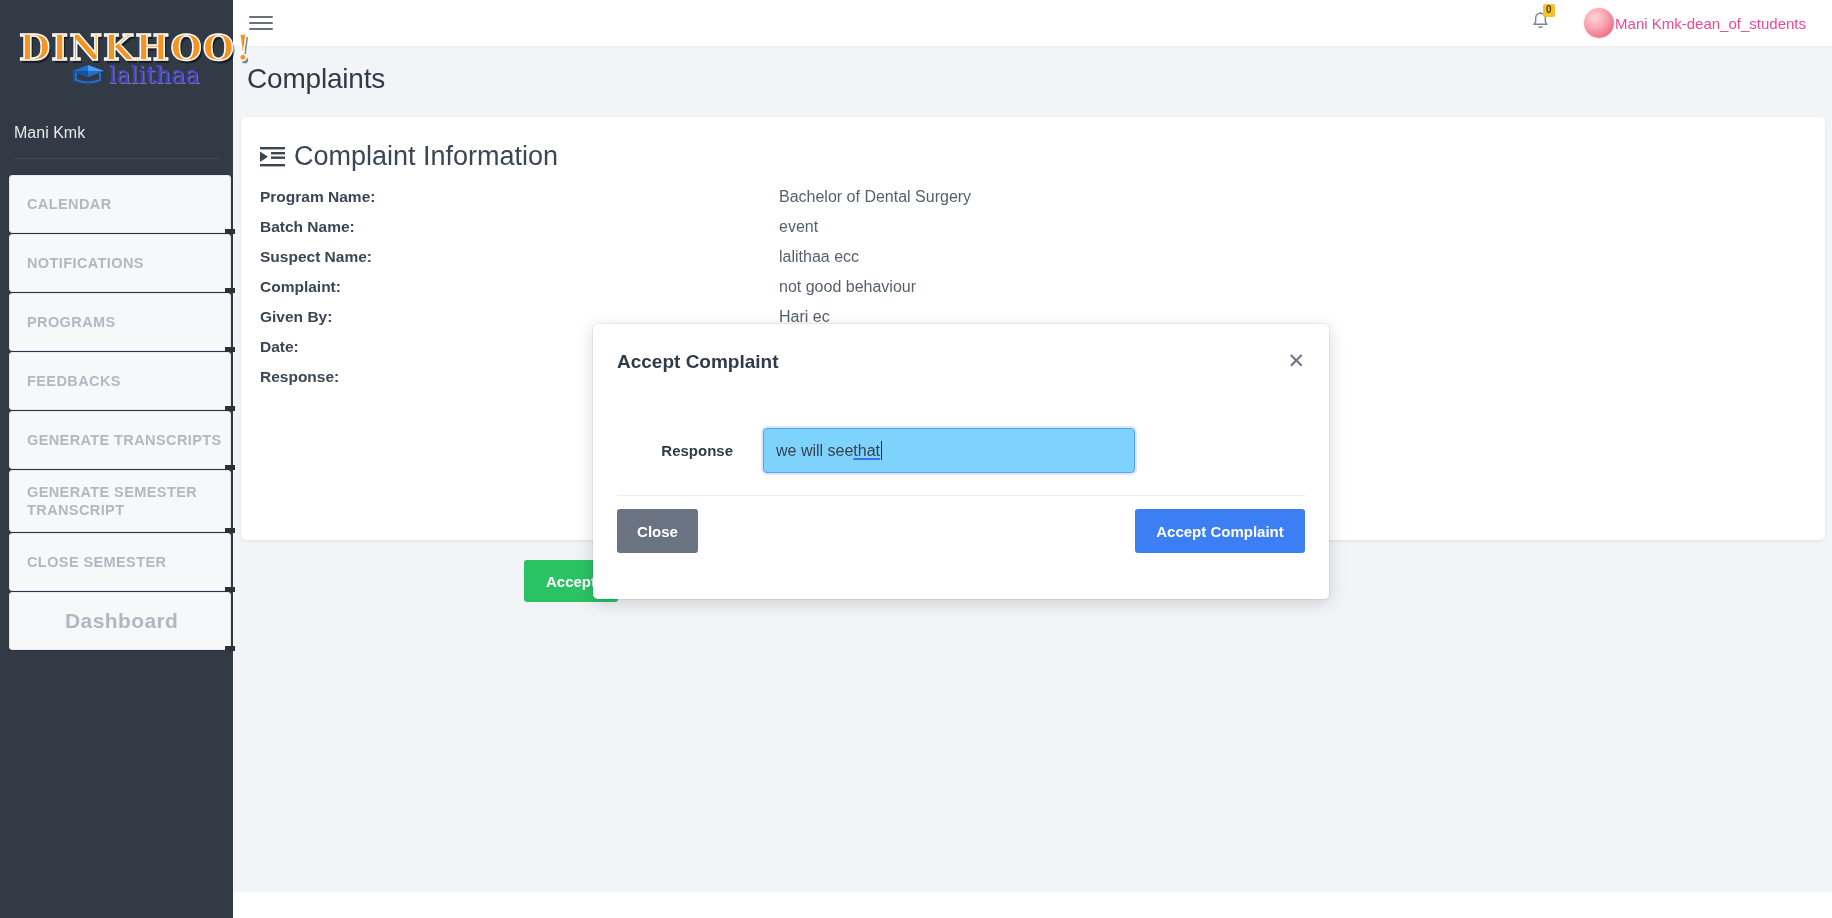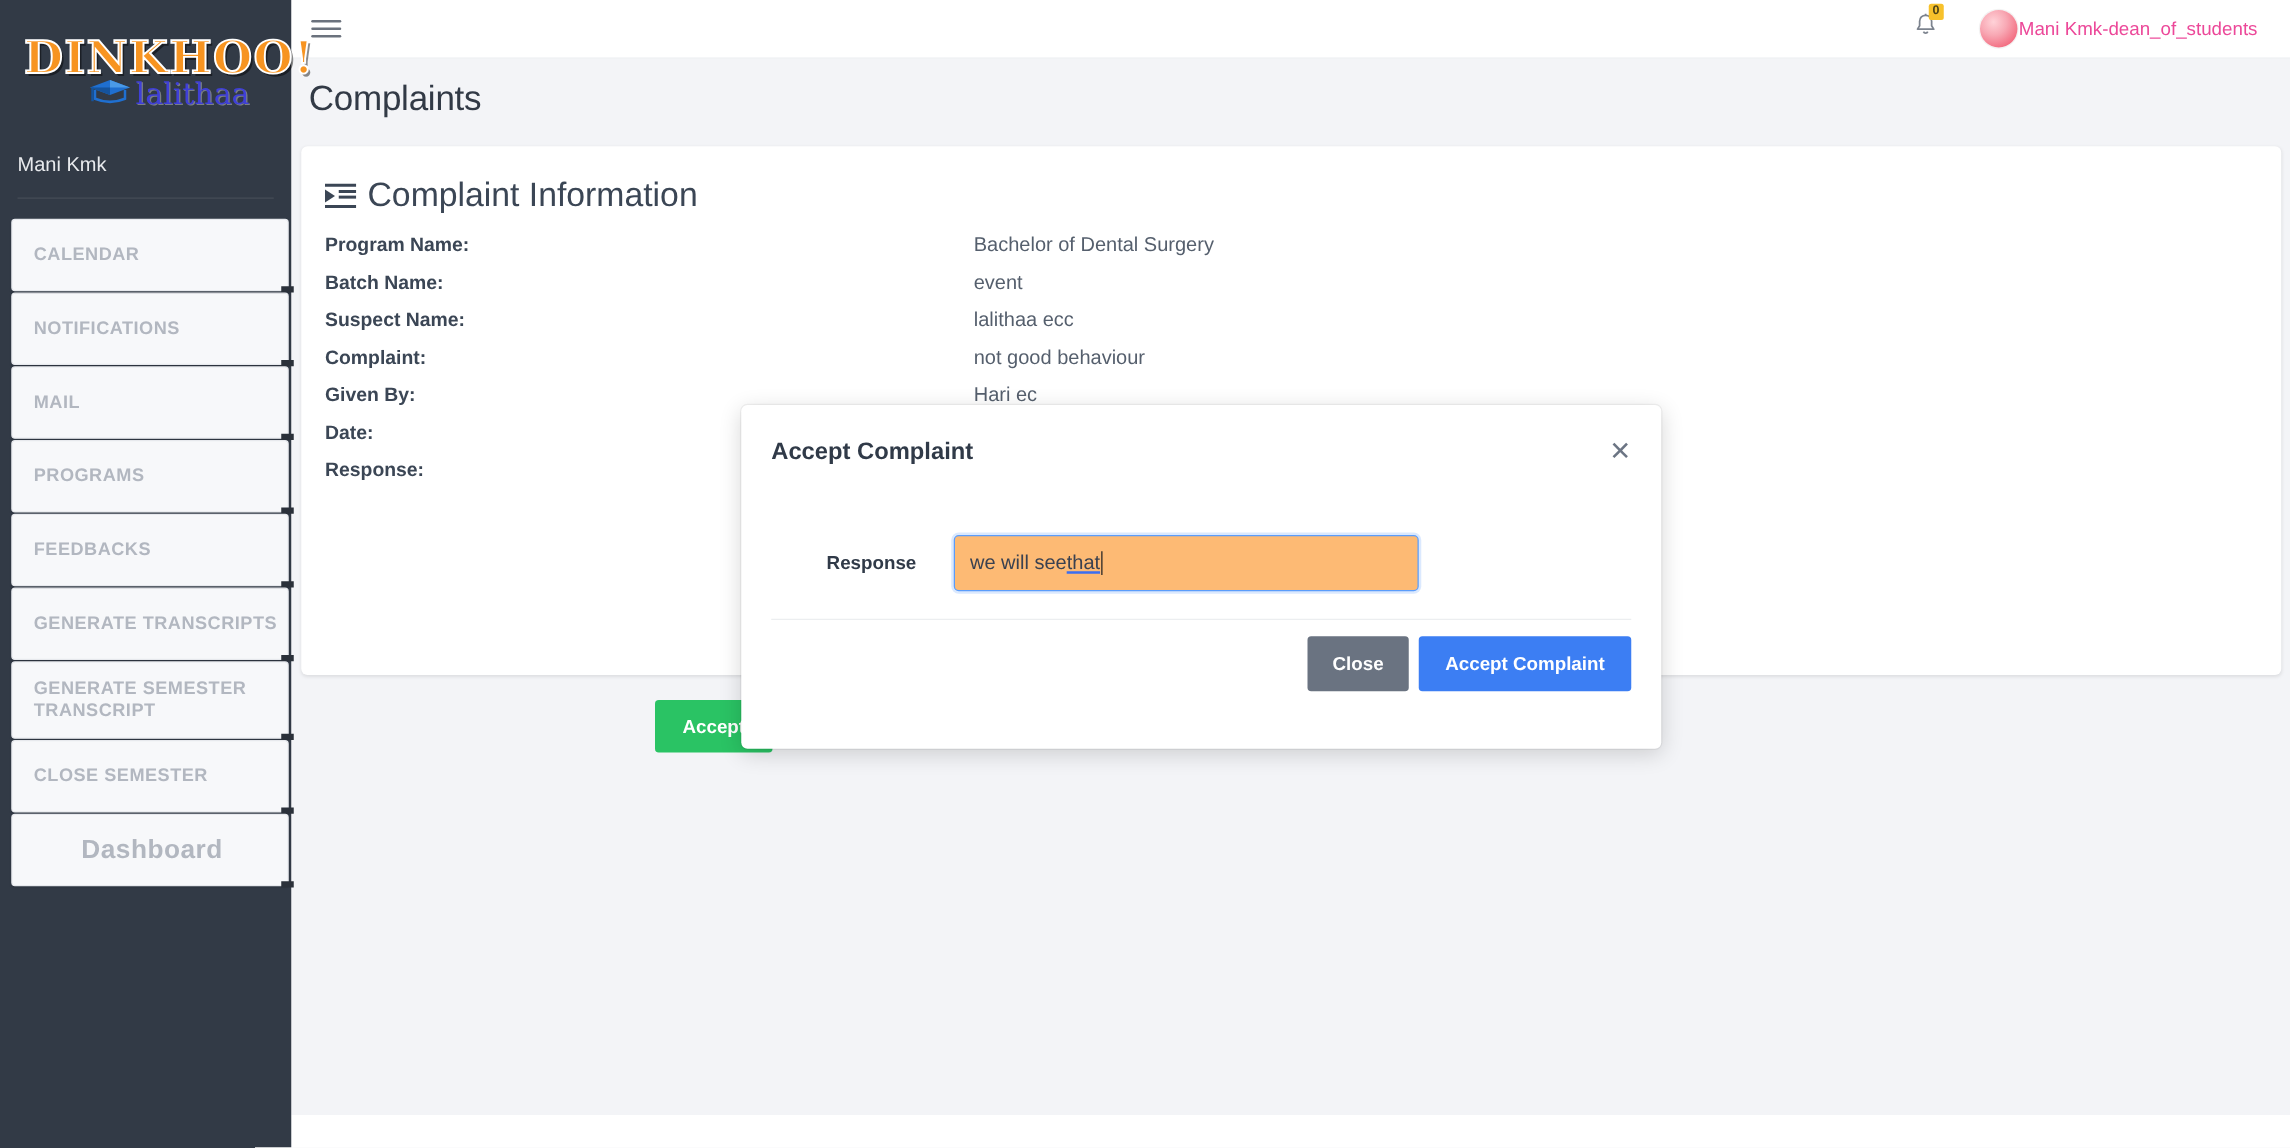--- a/index.html
+++ b/index.html
@@ -203,39 +203,39 @@
     text-align: right; padding-right: 30px;
   }
   .form-input {
     width: 372px; height: 45px;
     border: 1px solid #5b9dfb;
     border-radius: 4px;
     box-shadow: 0 0 0 2px rgba(91,157,251,0.22);
     display: flex; align-items: center;
     padding: 0 12px;
     font-size: 16px; color: #3a4150;
-    background: #fdba74;
+    background: #7dd3fc;
     cursor: text;
   }
   .typed-underline {
     text-decoration: underline;
     text-decoration-color: #3b6ef0;
     text-decoration-thickness: 2px;
     text-underline-offset: 2px;
   }
   .caret {
     display: inline-block; width: 1px; height: 19px;
     background: #222; margin-left: 1px;
     vertical-align: -4px;
   }
   .modal-divider {
     margin: 22px 24px 0 24px; height: 1px; background: #eceef0;
   }
   .modal-footer {
-    display: flex; justify-content: flex-end; align-items: center;
+    display: flex; justify-content: space-between; align-items: center;
     padding: 13px 24px 0 24px; gap: 8px;
   }
   .btn {
     border: none; border-radius: 3px;
     color: #ffffff; font-weight: bold; font-size: 15px;
     font-family: "Liberation Sans", sans-serif;
     cursor: pointer;
   }
   .btn-close { background: #6a7381; width: 81px; height: 44px; }
   .btn-primary { background: #3c7ef3; width: 170px; height: 44px; }
@@ -267,23 +267,20 @@
     <div class="brand-divider"></div>
 
     <div class="menu">
       <div class="menu-item">
         <span class="label">CALENDAR</span>
       </div>
       <div class="menu-item">
         <span class="label">NOTIFICATIONS</span>
       </div>
       <div class="menu-item">
-        <span class="label">MAIL</span>
-      </div>
-      <div class="menu-item">
         <span class="label">PROGRAMS</span>
       </div>
       <div class="menu-item">
         <span class="label">FEEDBACKS</span>
       </div>
       <div class="menu-item">
         <span class="label">GENERATE TRANSCRIPTS</span>
       </div>
       <div class="menu-item tall">
         <span class="label" style="max-width:178px;display:block;">GENERATE SEMESTER TRANSCRIPT</span>

